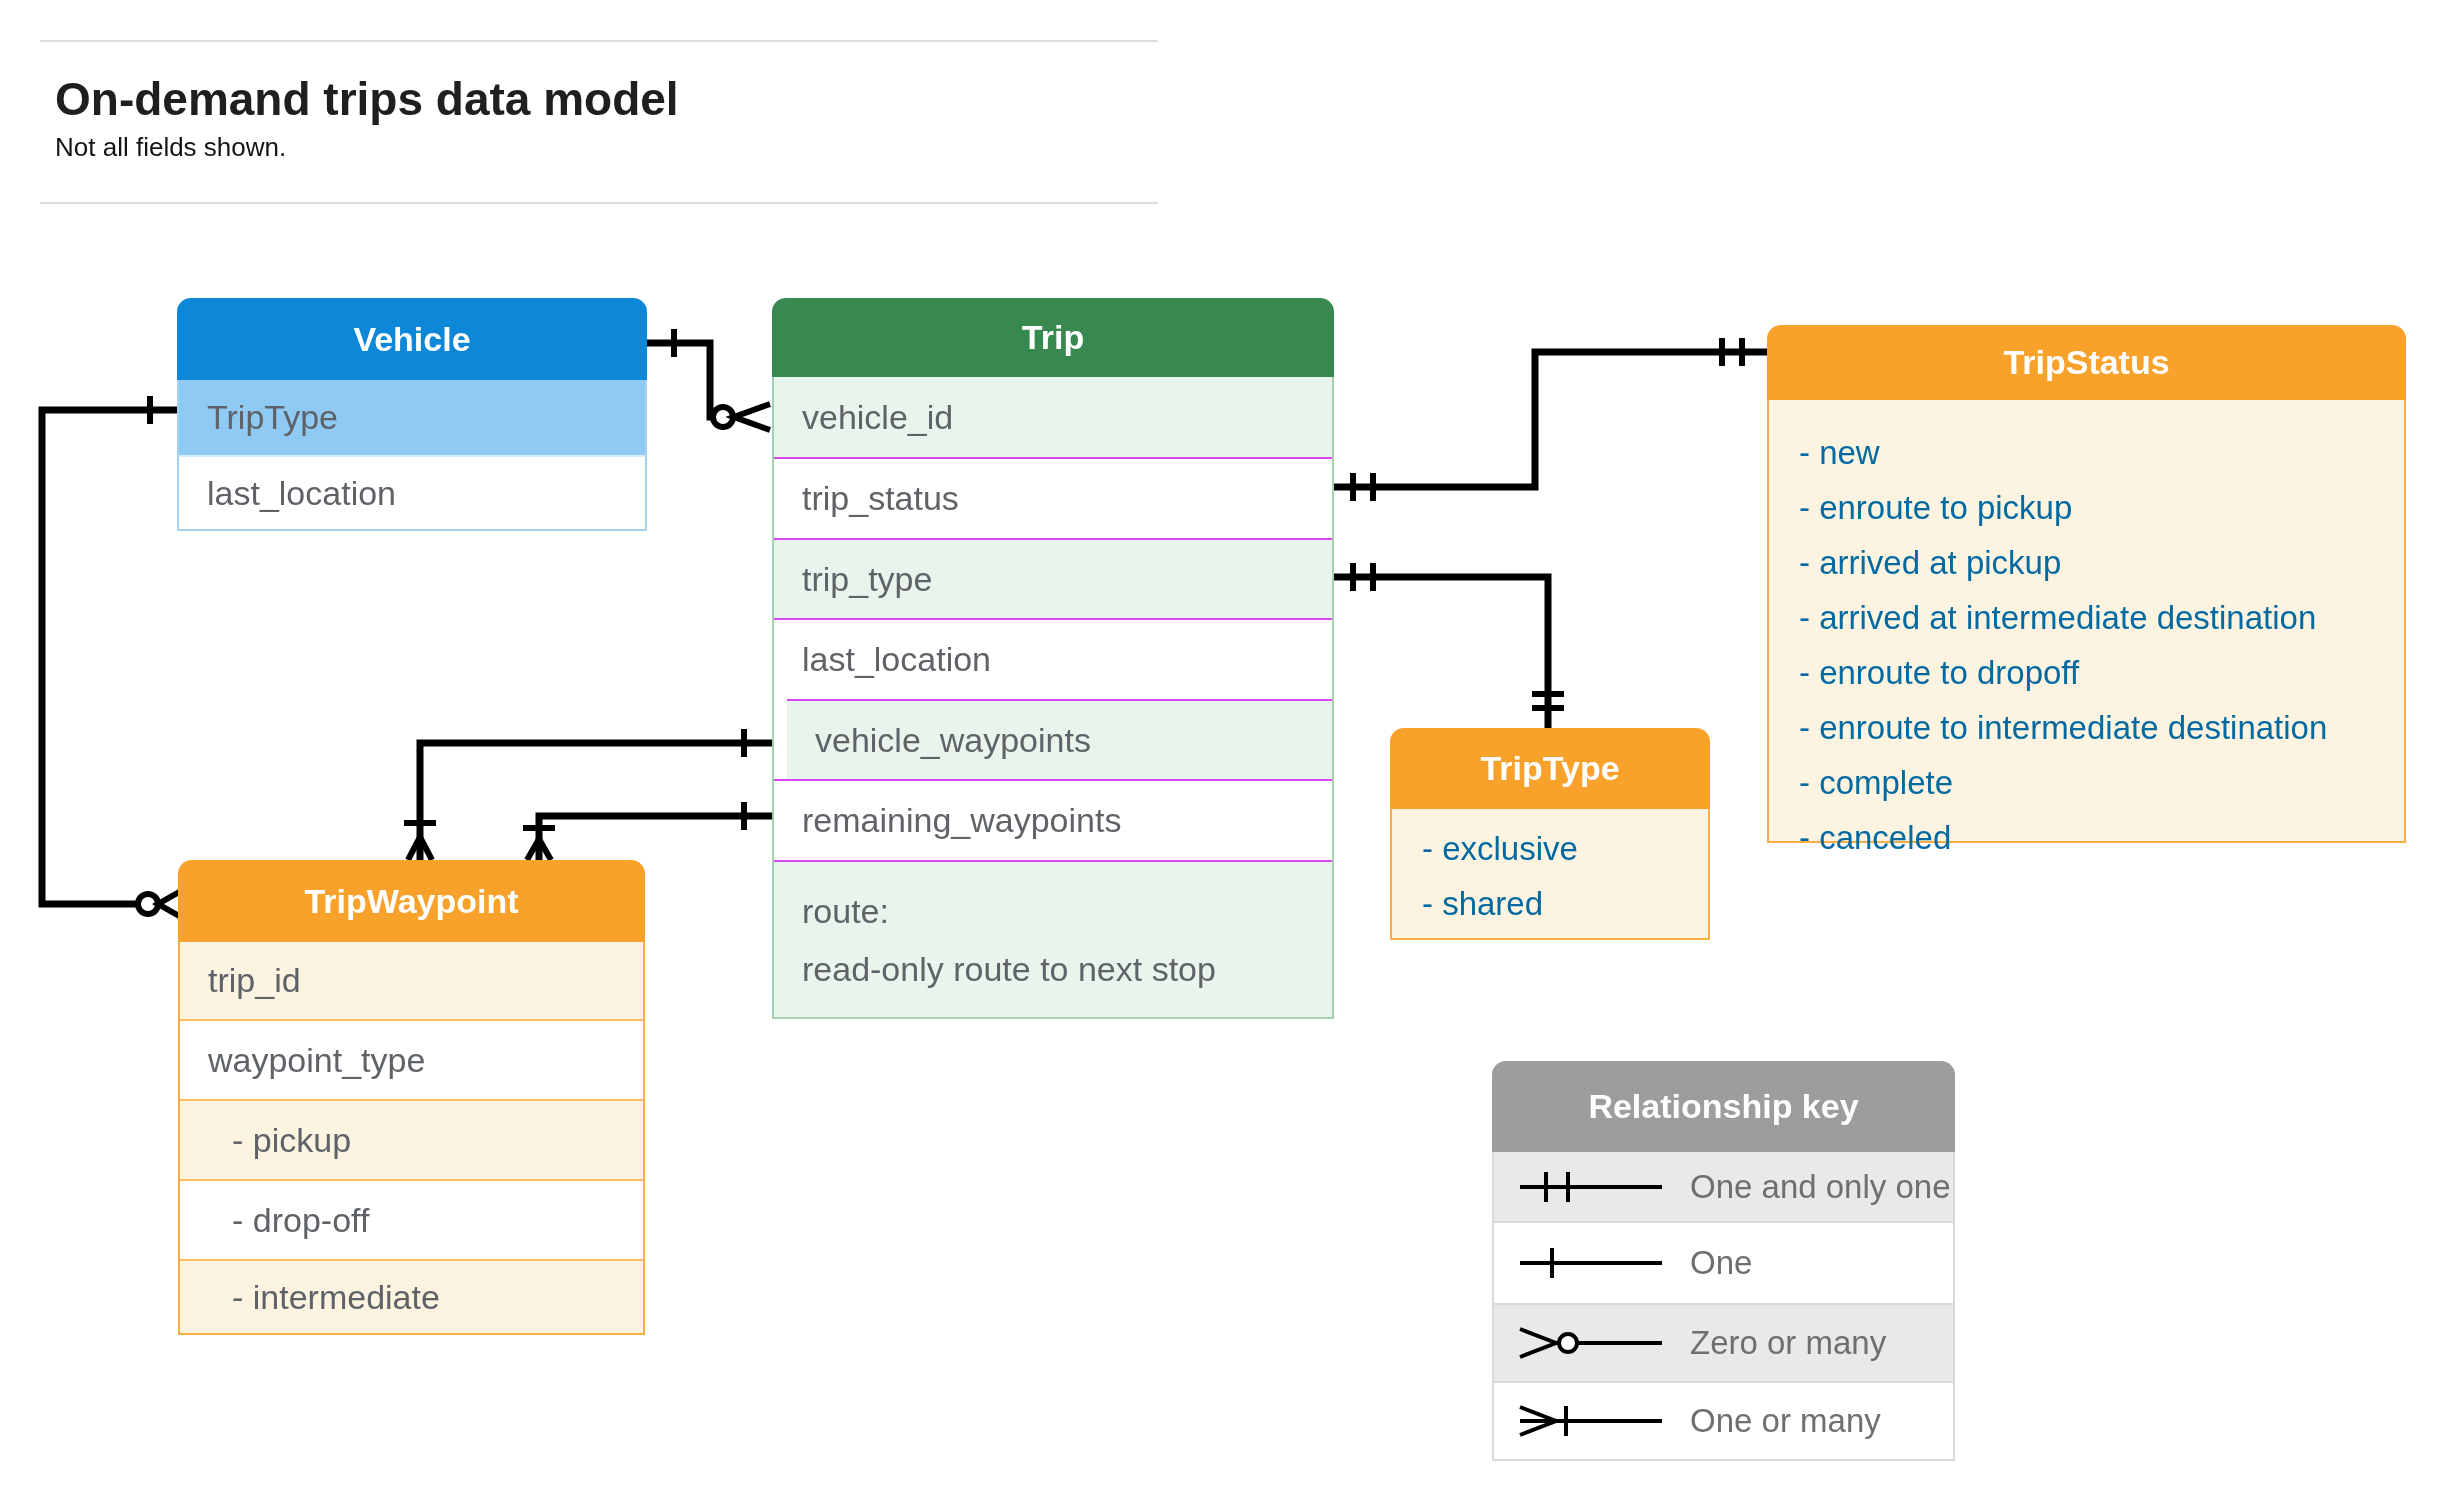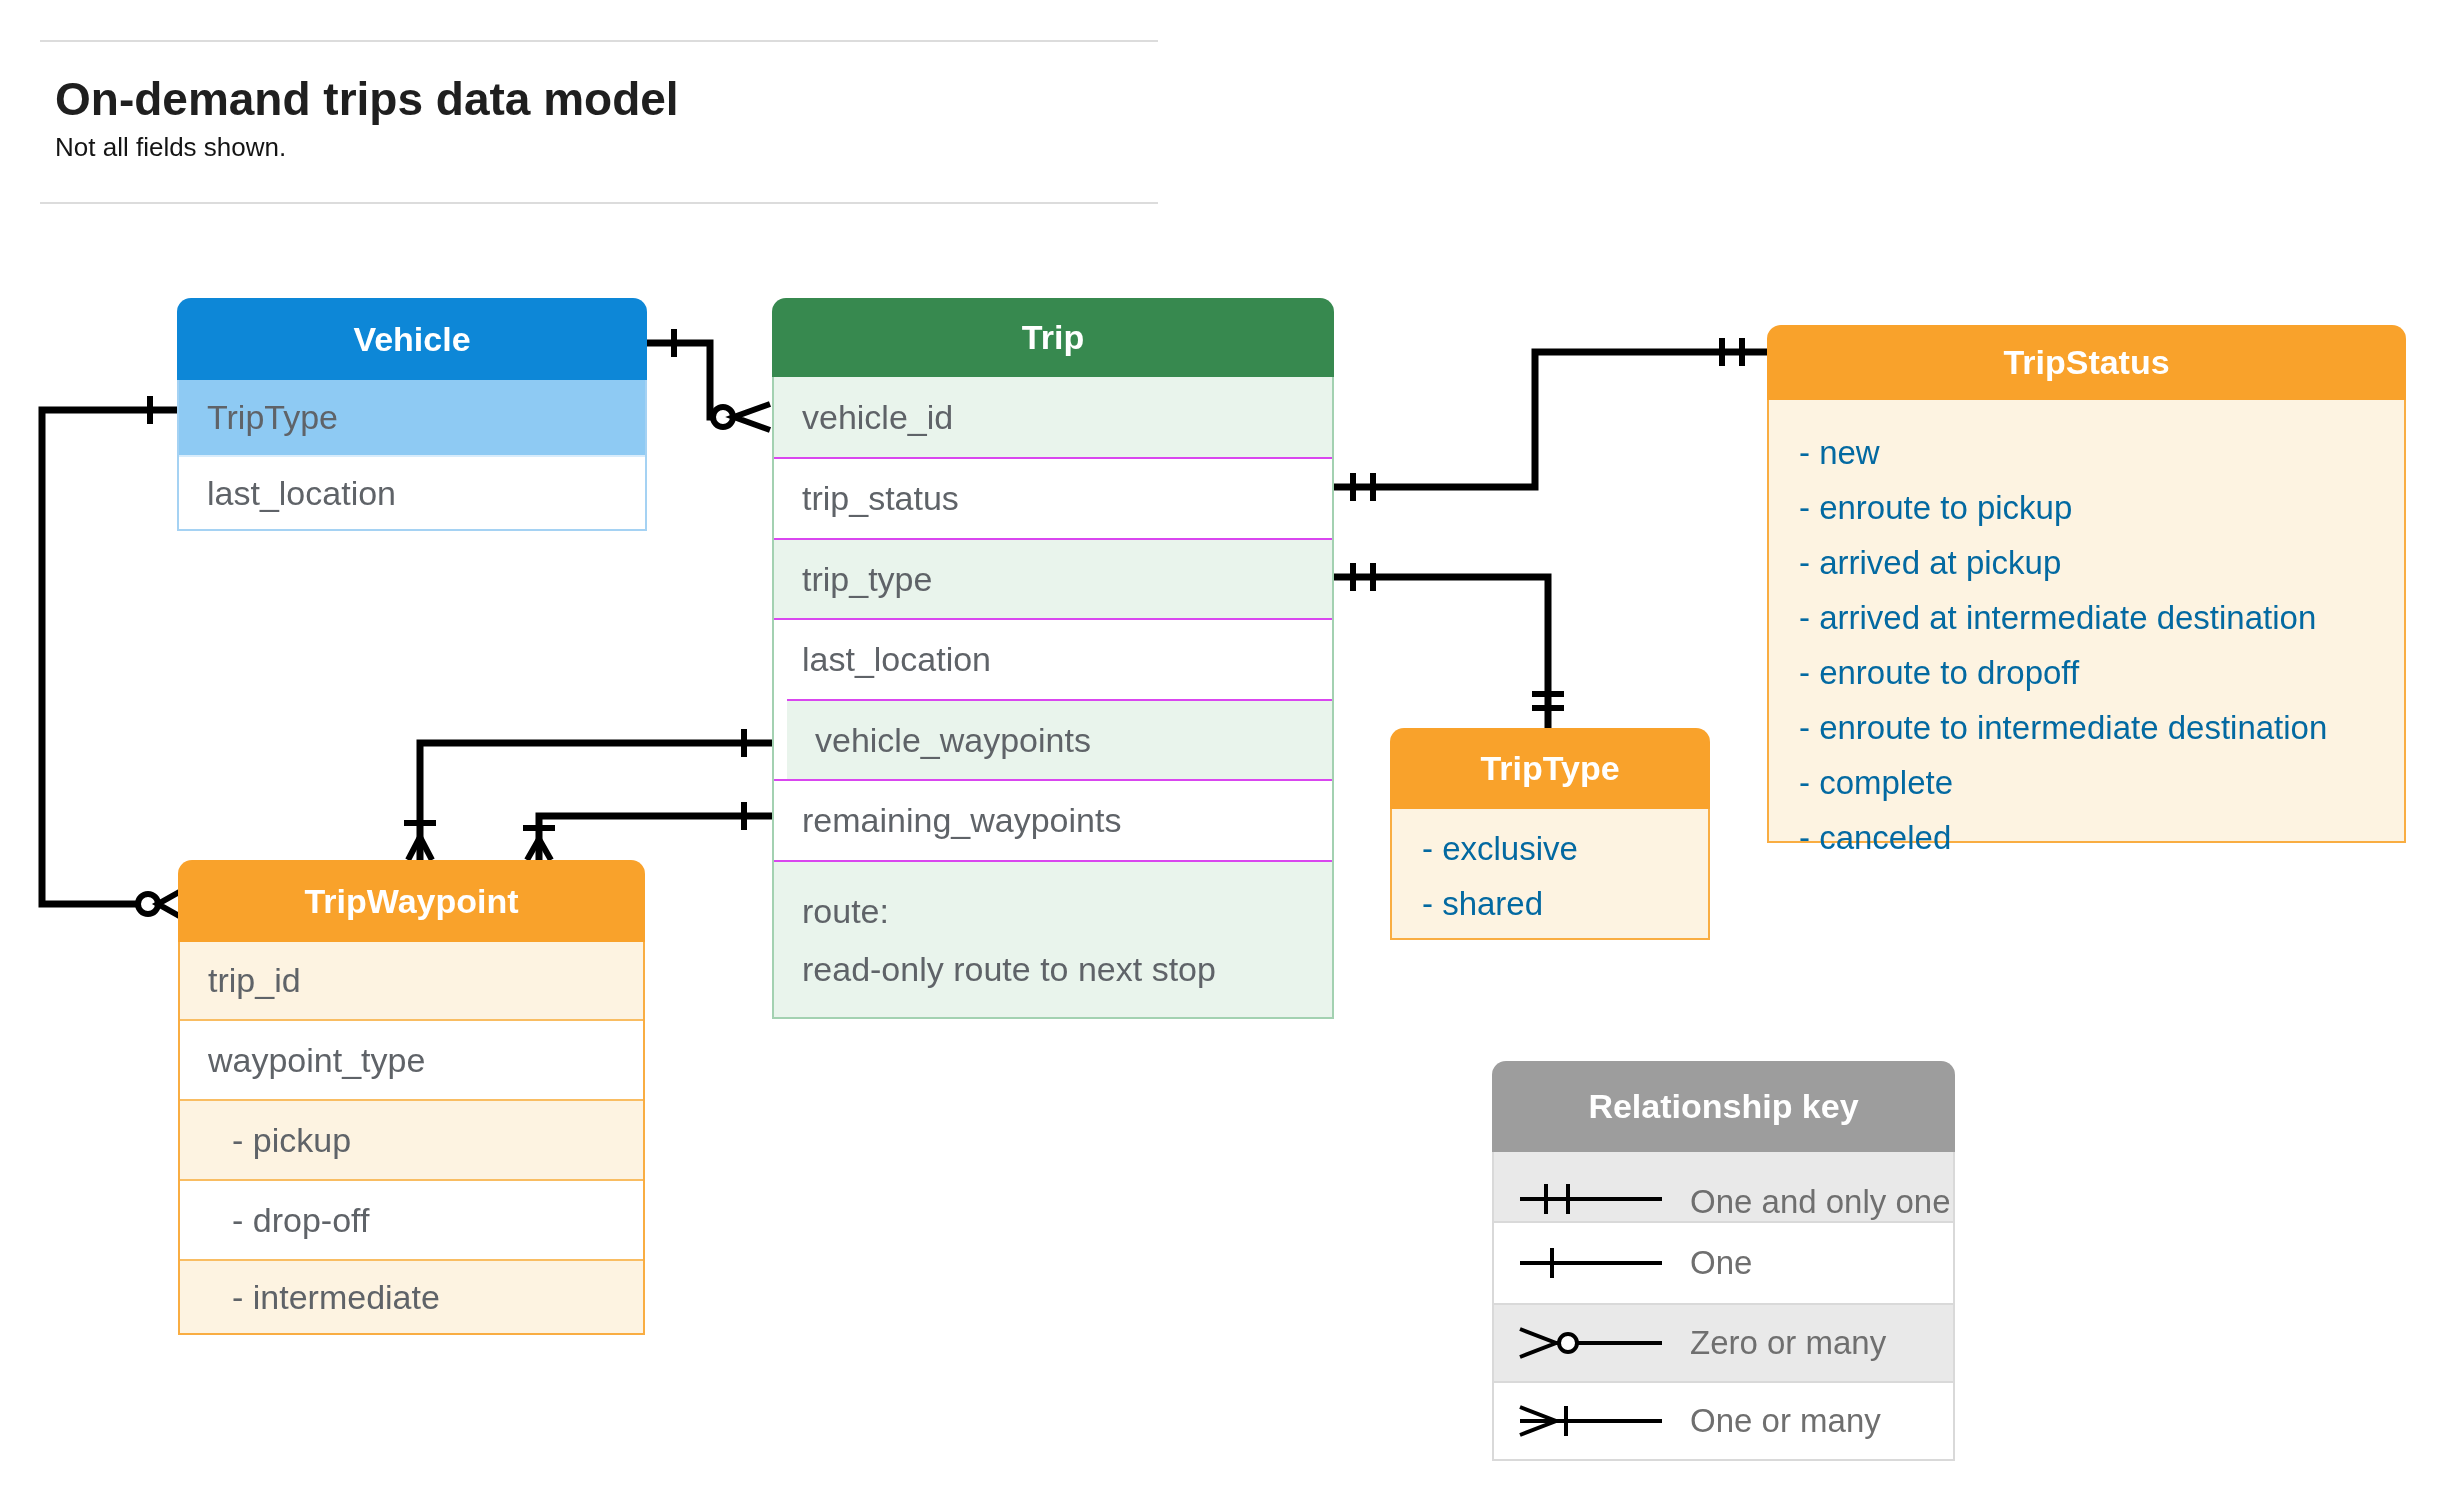--- a/index.html
+++ b/index.html
@@ -31,21 +31,21 @@
   .o-body{background:#fdf3e1;border:2px solid #f9ad42;border-top:none;}
   .o-list{font-size:33px;color:#0369a1;padding-left:30px;line-height:55px;}
   .w-row{border-top:2px solid #f9bd62;}
   .w-row:first-child{border-top:none;}
   .w-cream{background:#fdf3e1;}
   .w-white{background:#ffffff;}
   
   .k-hdr{background:#9d9d9d;}
   .k-body{border:2px solid #d9d9d9;border-top:none;background:#fff;}
   .k-row{box-sizing:border-box;display:flex;align-items:center;border-top:2px solid #d9d9d9;}
-  .k-row:first-child{border-top:none;align-items:flex-end;}
+  .k-row:first-child{border-top:none;}
   .k-alt{background:#e9e9e9;}
   .k-sym{margin-left:18px;width:160px;height:44px;flex:0 0 auto;}
   .k-label{font-size:33px;color:#6f6f6f;margin-left:18px;}
   #wires{position:absolute;left:0;top:0;width:2445px;height:1502px;pointer-events:none;}
 </style>
 </head>
 <body>
 
 <div id="canvas">
 

